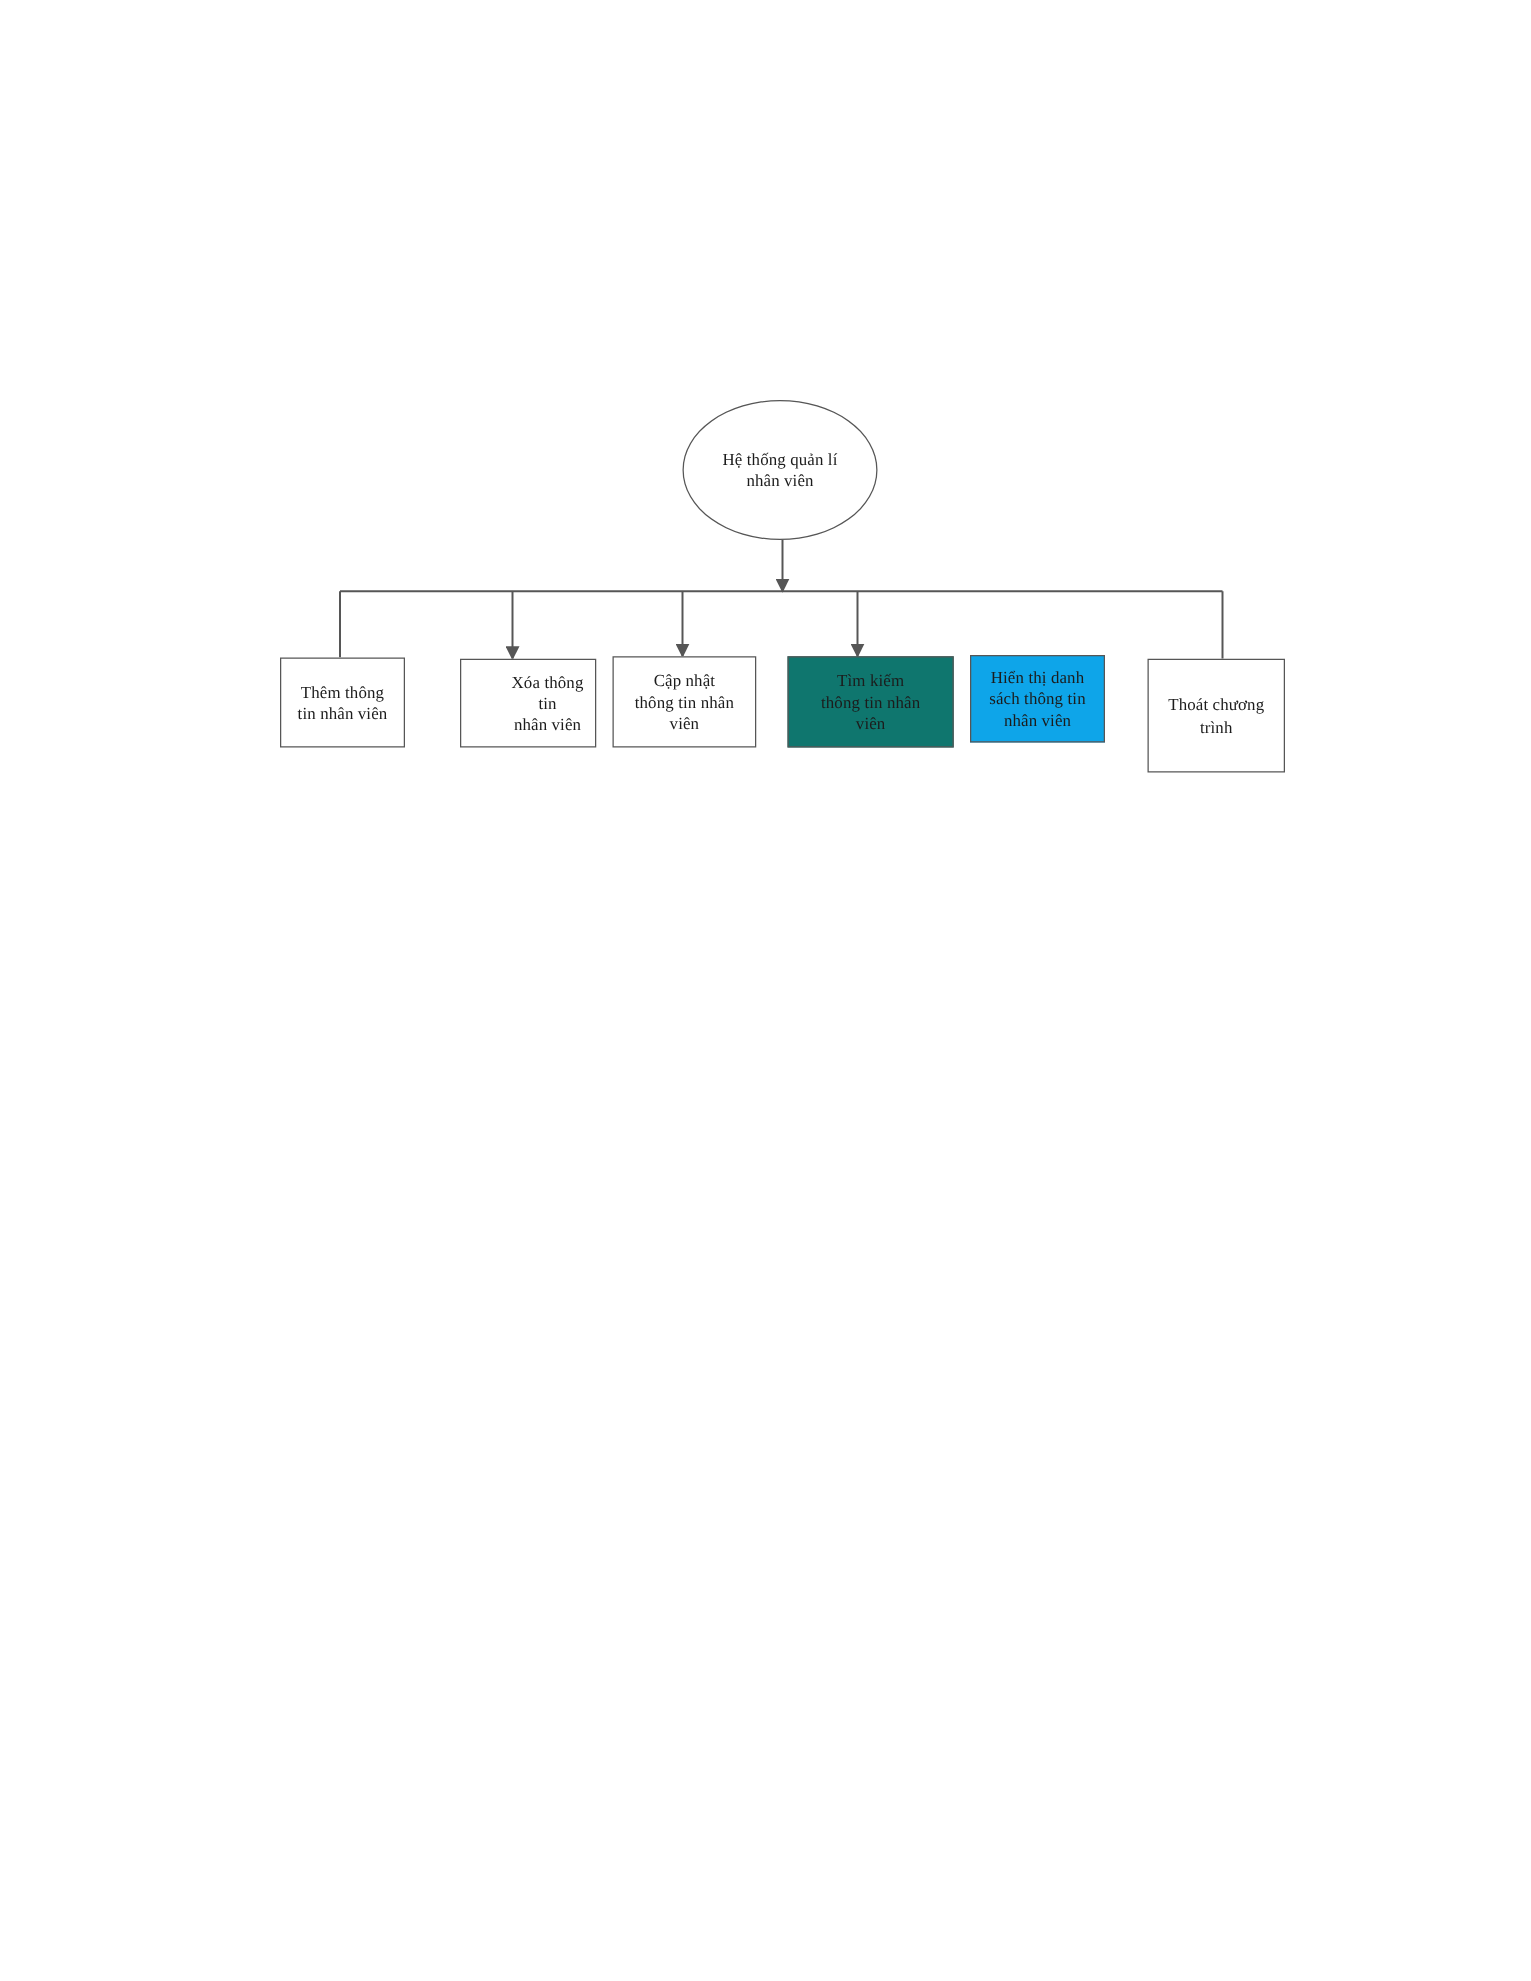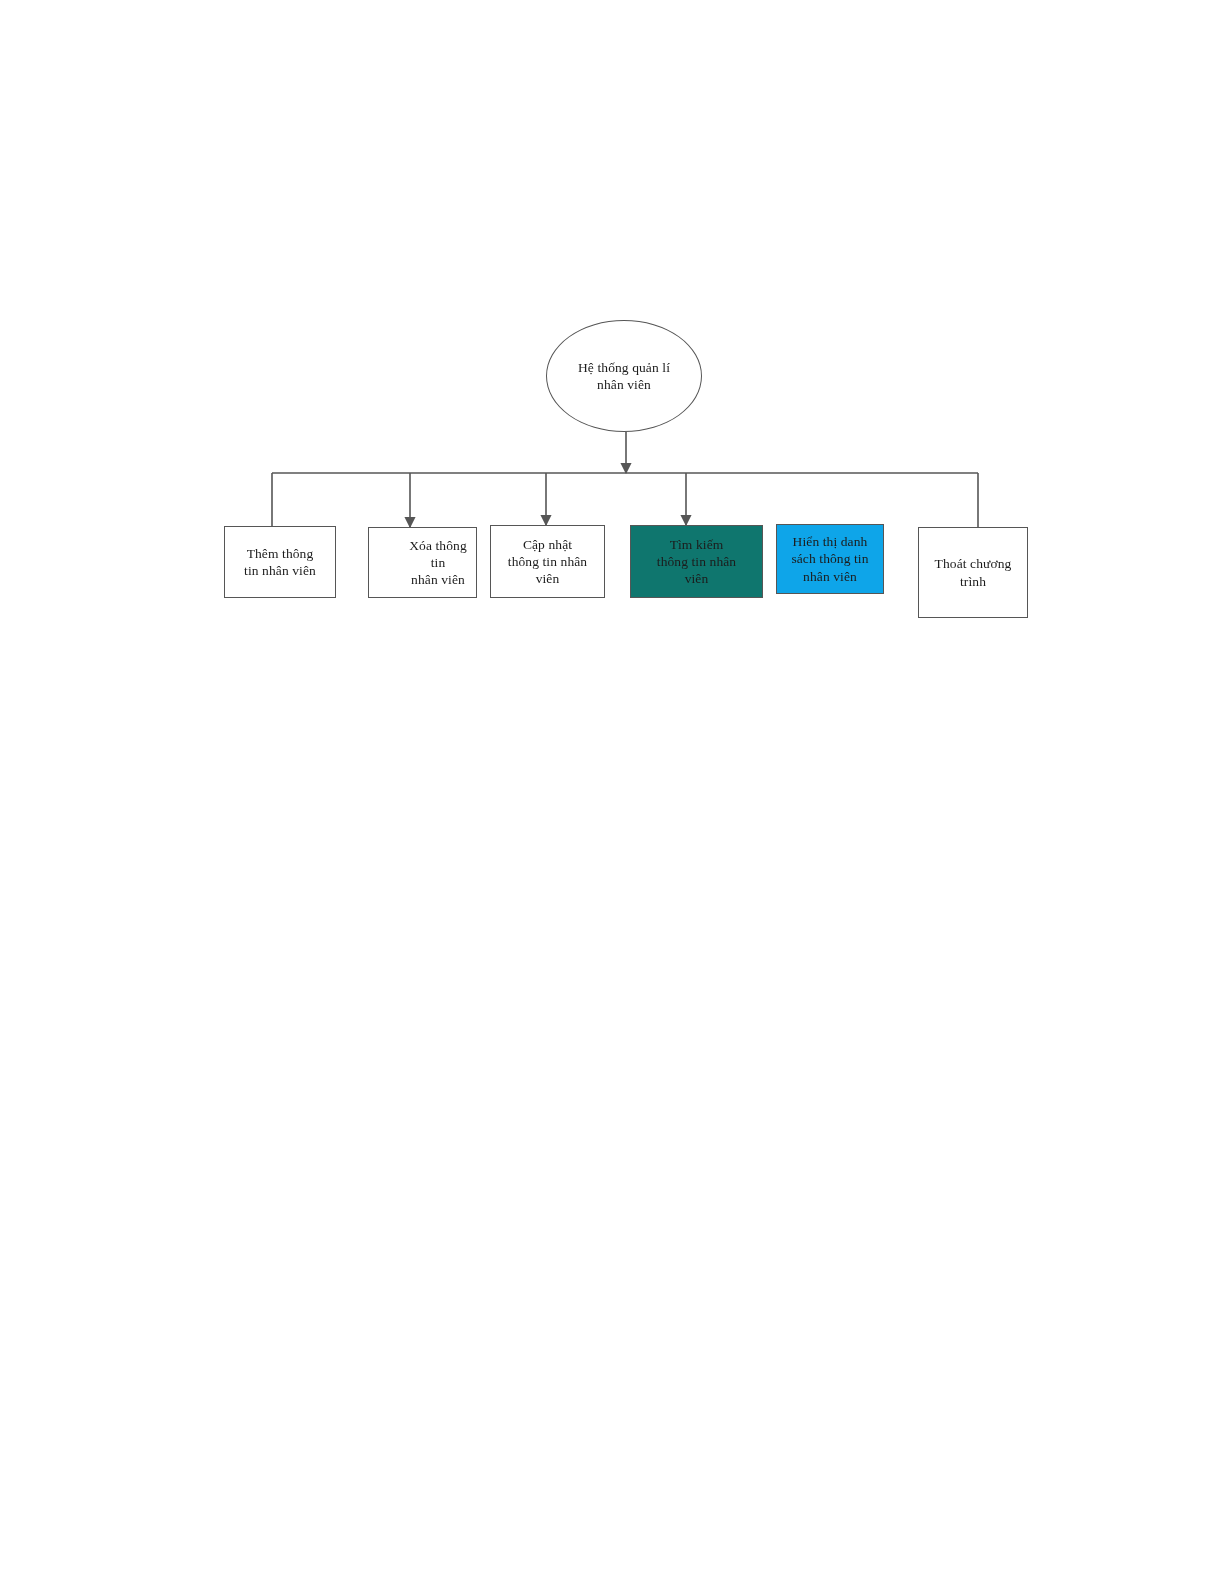--- a/index.html
+++ b/index.html
@@ -78,21 +78,21 @@
         <line x1="686" y1="473" x2="686" y2="525" marker-end="url(#arrow)"></line>
         <line x1="978" y1="473" x2="978" y2="527"></line>
       </g>
   </svg>
 
   <div class="node-layer">
     <div class="node node-root" id="root-node" style="left: 546px; top: 320px; width: 156px; height: 112px; border: 1.6px solid rgb(86, 86, 86); border-radius: 50%; background: rgb(255, 255, 255);">
       <span class="node-text">Hệ thống quản lí
 nhân viên</span>
     </div>
-  <div class="node node-box" style="left: 224px; top: 526px; width: 112px; height: 72px; border: 1.6px solid rgb(86, 86, 86); background: rgb(255, 255, 255);">
+  <div class="node node-box" style="left: 224px; top: 526px; width: 100px; height: 72px; border: 1.6px solid rgb(86, 86, 86); background: rgb(255, 255, 255);">
         <span class="node-text">Thêm thông
 tin nhân viên</span>
       </div>
       <div class="node node-box" style="left: 368px; top: 527px; width: 109px; height: 71px; border: 1.6px solid rgb(86, 86, 86); background: rgb(255, 255, 255); padding-left: 37px;">
         <span class="node-text">Xóa thông tin
 nhân viên</span>
       </div>
       <div class="node node-box" style="left: 490px; top: 525px; width: 115px; height: 73px; border: 1.6px solid rgb(86, 86, 86); background: rgb(255, 255, 255); text-align: center;">
         <span class="node-text">Cập nhật
 thông tin nhân

